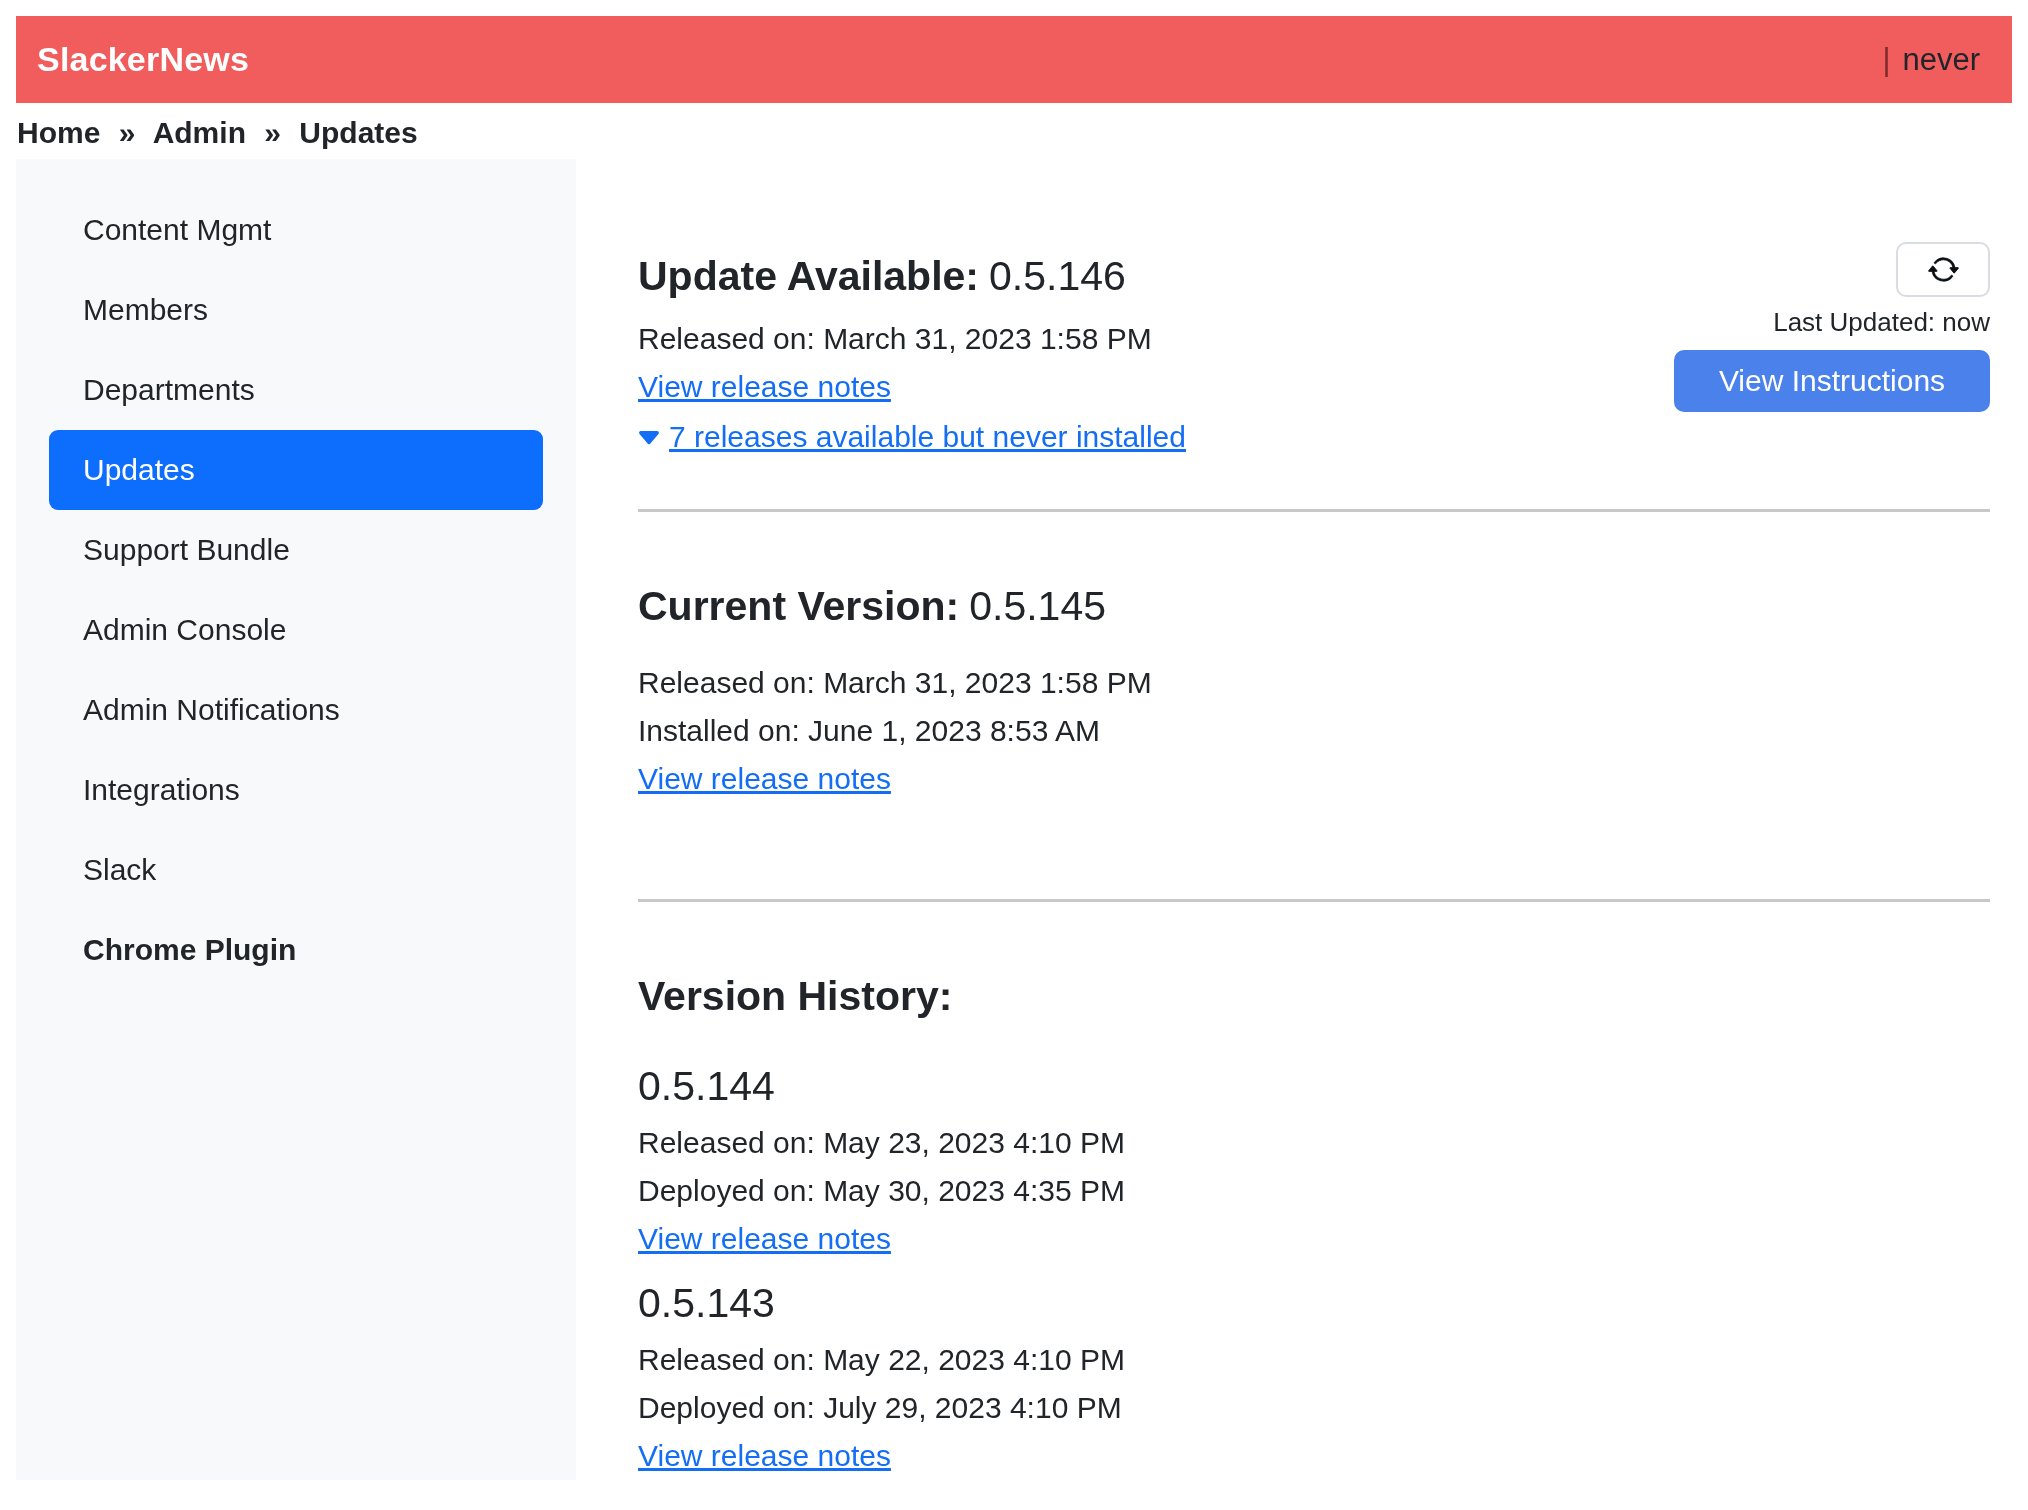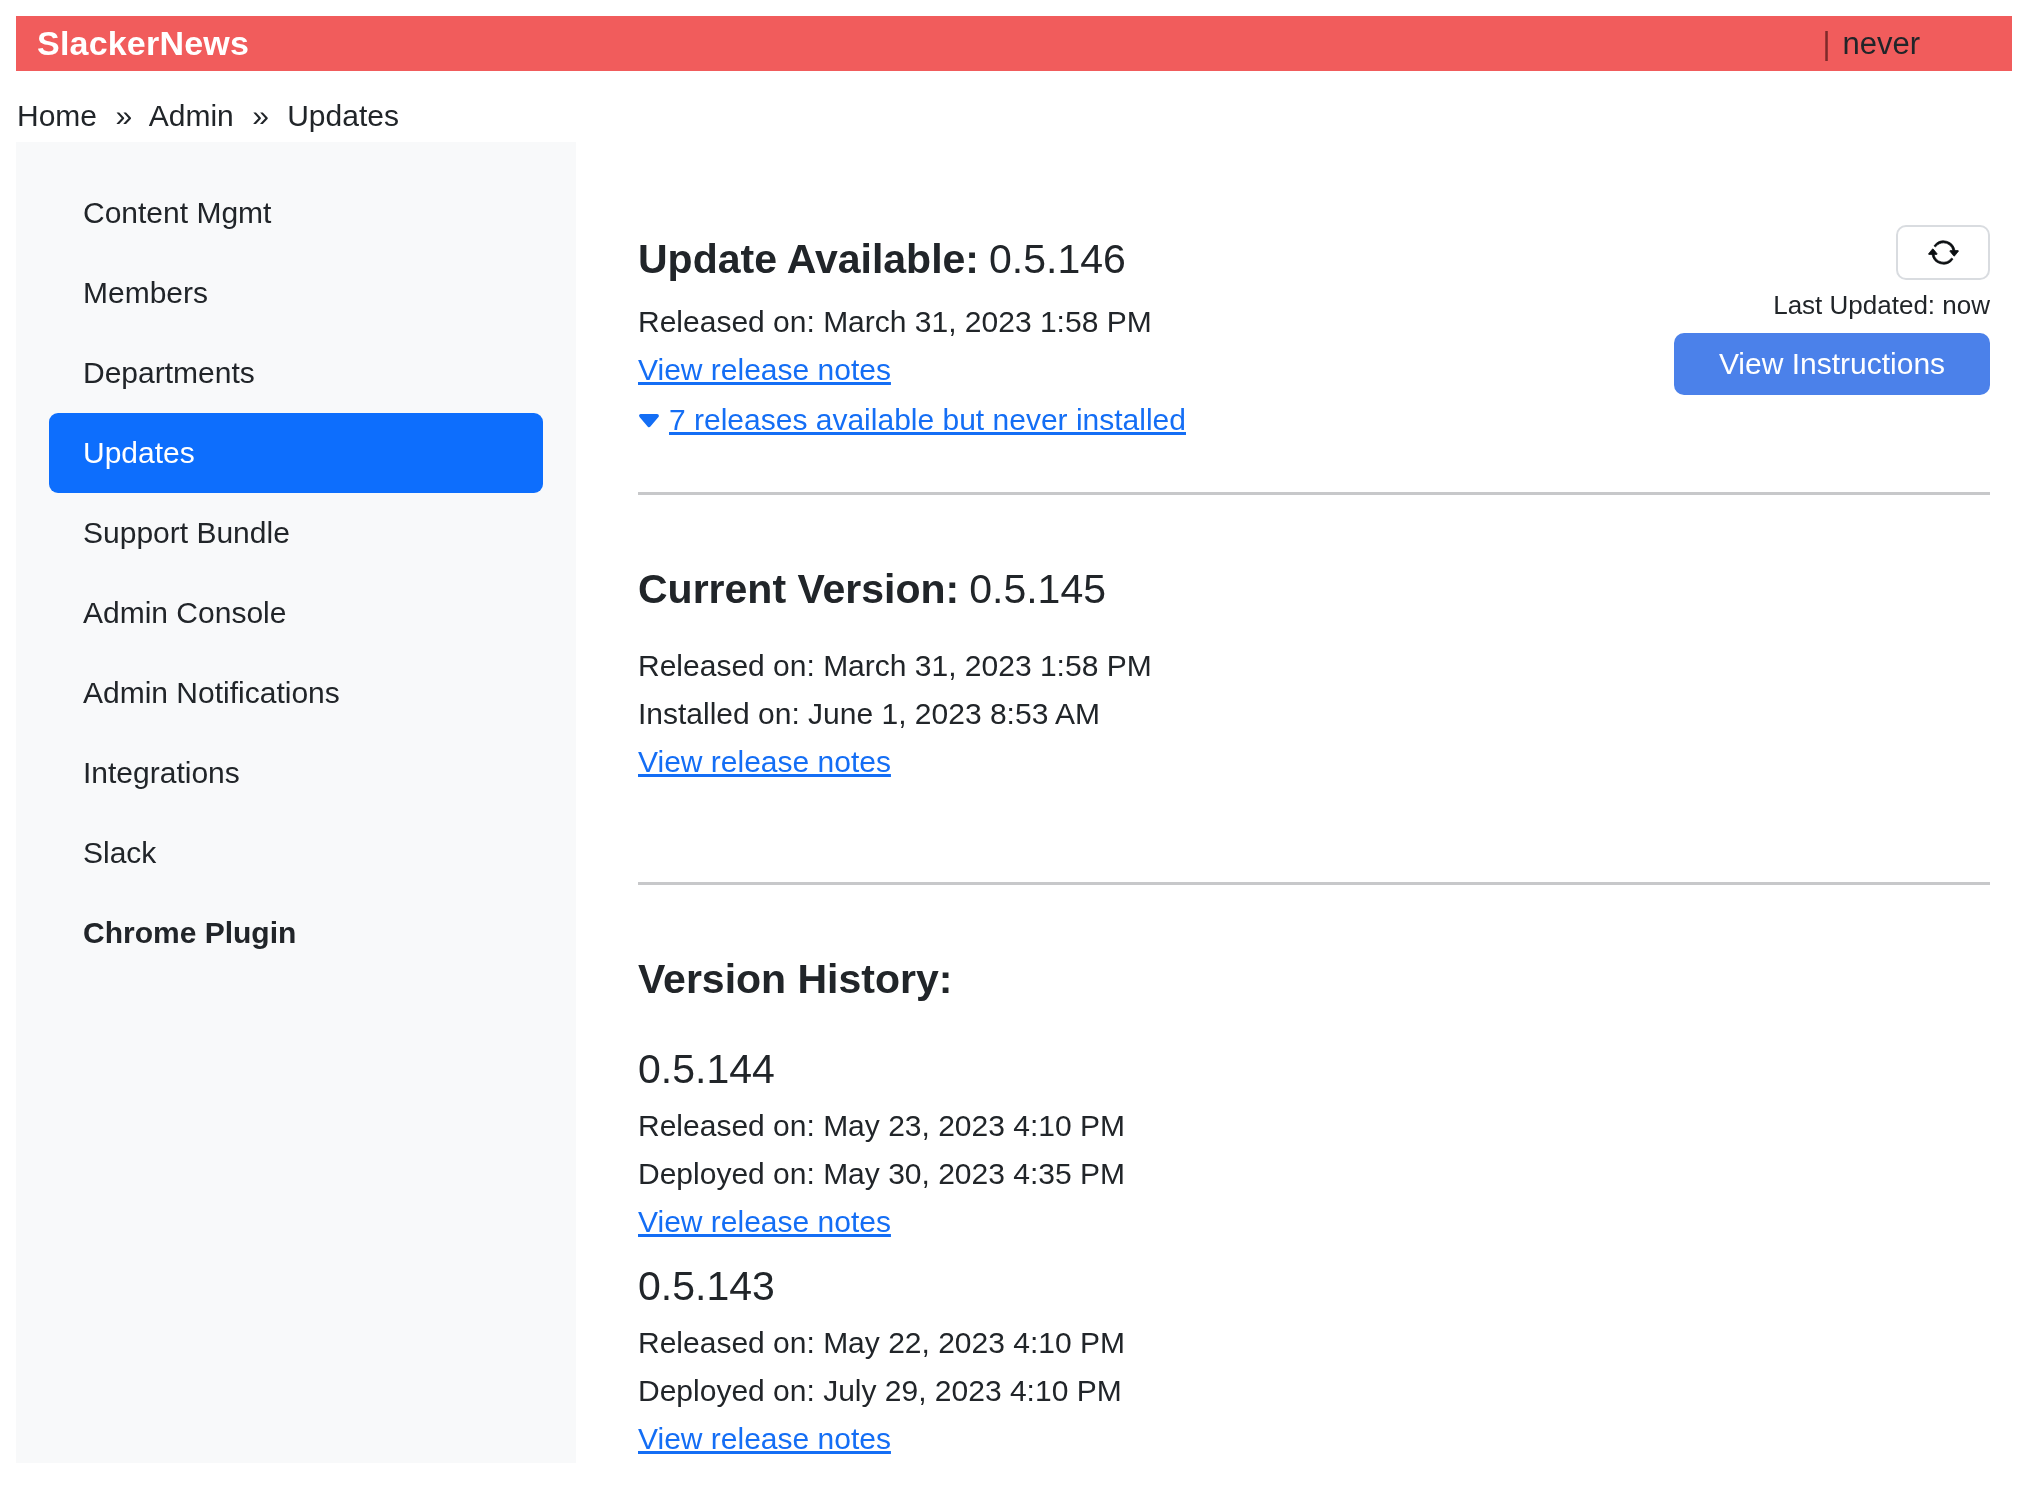--- a/index.html
+++ b/index.html
@@ -17,32 +17,32 @@
   html,body{background:#fff;}
   body{
     width:2028px;height:1510px;overflow:hidden;
     font-family:"Liberation Sans", sans-serif;
     color:var(--text);
   }
   .page{padding:16px 16px 0 16px;}
 
   
   .app-header{
-    height:55px;background:var(--red);
+    height:87px;background:var(--red);
     display:flex;align-items:center;justify-content:space-between;
-    padding:0 92px 0 21px;
+    padding:0 32px 0 21px;
   }
   .brand{color:#fff;font-size:34px;font-weight:700;letter-spacing:0.2px;cursor:pointer;}
   .logout-area{display:flex;align-items:center;font-size:31px;}
   .pipe{color:var(--pipe);margin-right:12px;}
   .logout{color:var(--text);text-decoration:none;cursor:pointer;}
 
   
   .breadcrumb{
-    margin:24px 0 6px 1px;line-height:41px;font-size:30px;
+    margin:9px 0 6px 1px;line-height:41px;font-size:30px;font-weight:bold;
   }
   .breadcrumb a{color:var(--text);text-decoration:none;cursor:pointer;}
   .breadcrumb .sep{margin:0 10px;}
 
   
   .layout{display:flex;align-items:flex-end;}
   .sidebar{
     width:560px;min-height:1321px;background:var(--sidebar-bg);
     padding:31px 33px;flex:none;
   }

